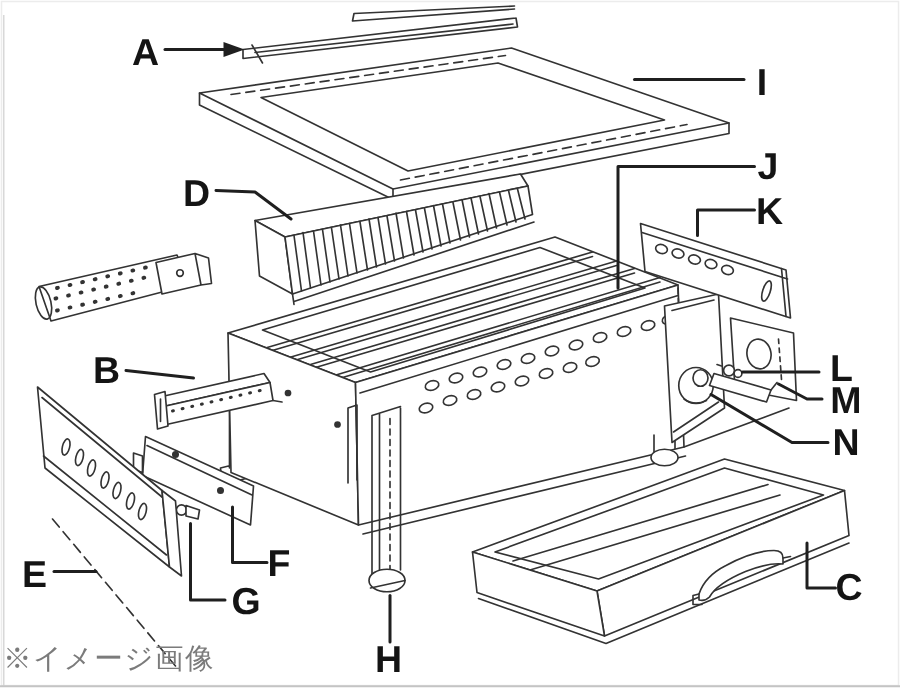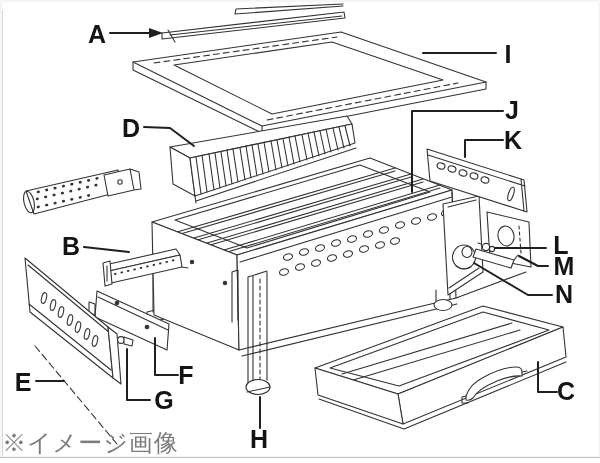--- a/index.html
+++ b/index.html
@@ -1,19 +1,19 @@
 <!DOCTYPE html>
 <html><head>
 <meta charset="utf-8">
 <style>
   html,body{margin:0;padding:0;background:#ffffff;}
   #stage{position:relative;width:600px;height:463px;background:#ffffff;overflow:hidden;
          font-family:"Liberation Sans", sans-serif;}
   #stage svg{position:absolute;left:0;top:0;}
-  .caption{position:absolute;left:2px;top:429px;font-size:24px;line-height:1.2;
+  .caption{position:absolute;left:2px;top:429px;font-size:19px;line-height:1.2;
            color:#7b7b7b;letter-spacing:1px;font-family:Liberation Sans, sans-serif;}
   .lbl{font-family:"Liberation Sans",sans-serif;font-weight:bold;font-size:25px;}
 </style>
 </head>
 <body>
 
 <div id="stage">
 <svg width="600" height="463" viewBox="0 0 600 463">
   <g fill="none" stroke="#333" stroke-width="1.1" stroke-linecap="round" stroke-linejoin="round">
 

